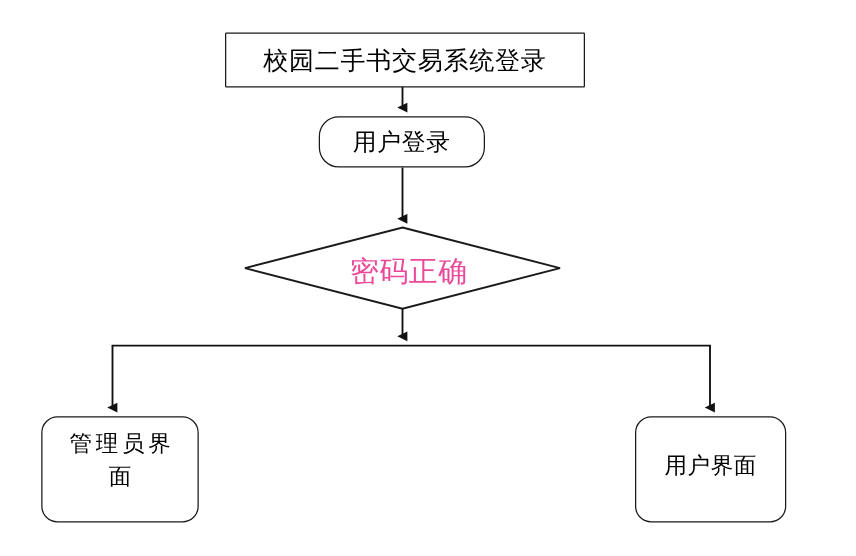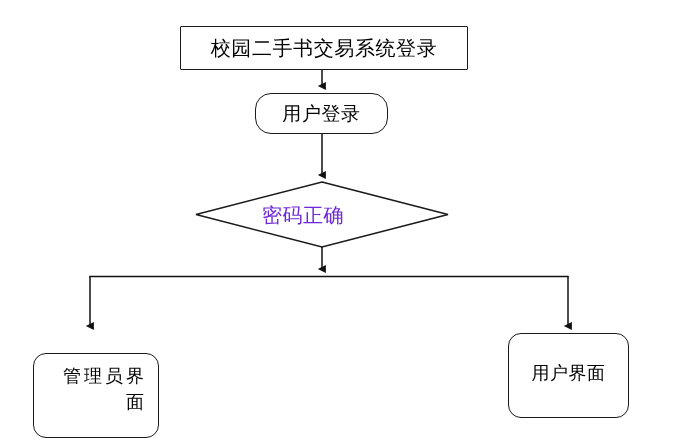--- a/index.html
+++ b/index.html
@@ -57,39 +57,38 @@
     justify-content: center;
     font-size: 19px;
     letter-spacing: 0.6px;
   }
   
   #node-decision-label {
     position: absolute;
     left: 262px;
     top: 202px;
     width: 130px;
-    text-align: left;
-    font-size: 20px;
-    color: #6d28d9;
+    text-align: center;
+    font-size: 23px;
+    color: #ec4899;
     font-family: "DejaVu Serif", "Liberation Serif", serif;
     letter-spacing: 0.5px;
   }
   
   #node-admin {
     left: 33px;
     top: 333px;
     width: 126px;
     height: 85px;
     border-radius: 13px;
     font-size: 18px;
     padding: 9px 11px 0 14px;
     line-height: 1.45;
     letter-spacing: 3px;
-    text-align: right;
-    margin-top: 20px;
+    text-align: center;
   }
   #node-user {
     left: 508px;
     top: 333px;
     width: 121px;
     height: 85px;
     border-radius: 13px;
     font-size: 18px;
     padding: 26px 0 0 0;
     line-height: 1.45;

